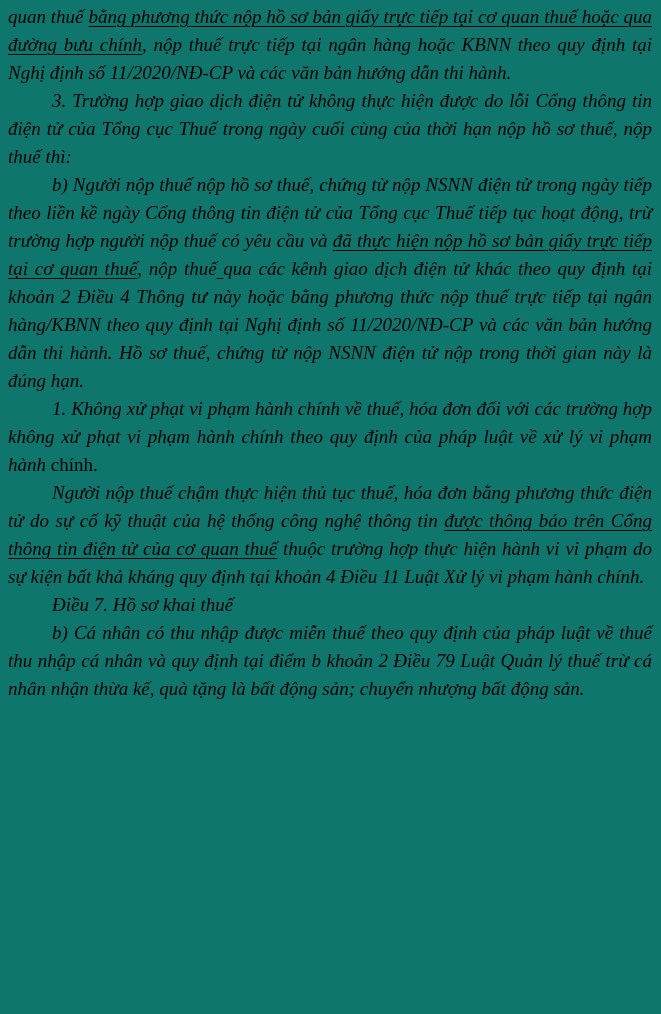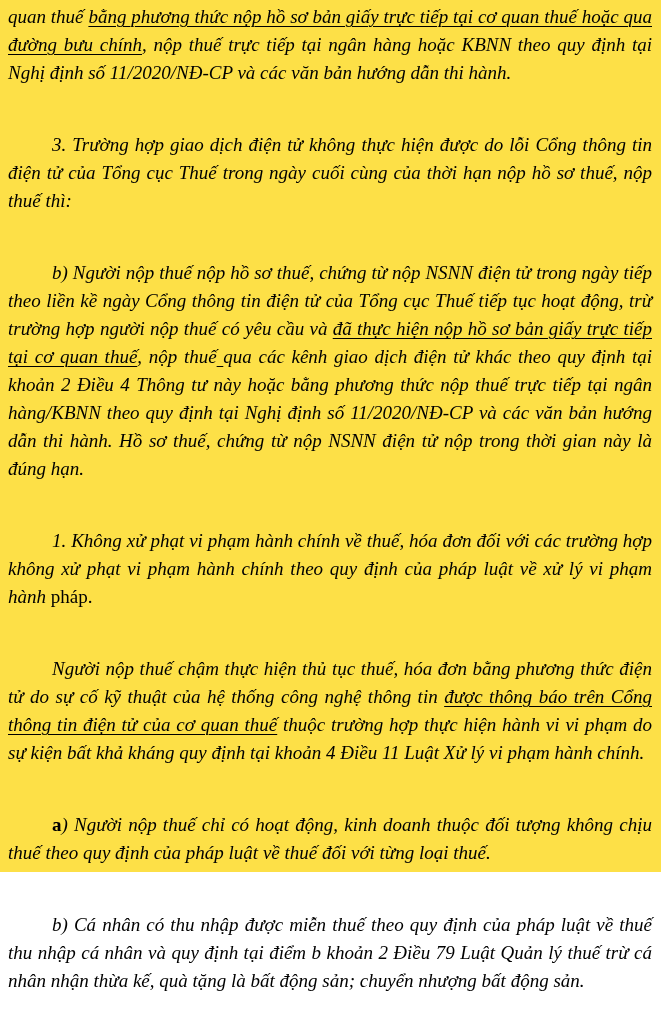--- a/index.html
+++ b/index.html
@@ -7,51 +7,50 @@
     padding: 0;
   }
   body {
     width: 661px;
     height: 1014px;
     background: #ffffff;
     overflow: hidden;
   }
   .page {
     width: 661px;
-    height: 872px;
-    background: #fde047;
+    height: 1014px;
+    background: #0f766e;
     box-sizing: border-box;
   }
   .doc {
     box-sizing: border-box;
     padding: 3px 9px 0 8px;
     font-family: "Liberation Serif", "DejaVu Serif", serif;
     font-size: 19px;
     line-height: 28px;
     color: #000000;
     text-align: justify;
   }
   .para {
     margin: 0;
     padding: 0;
   }
   .para.indent {
     text-indent: 44px;
-    margin-top: 44px;
   }
   .i { font-style: italic; }
   .b { font-weight: bold; font-style: normal; }
   .u { text-decoration: underline; text-underline-offset: 3px; text-decoration-thickness: 1px; }
 </style>
 </head>
 <body>
 
 <main class="page">
   <article class="doc" id="doc">
       <p class="para"><span class="i">quan thuế </span><span class="i u">bằng phương thức nộp hồ sơ bản giấy trực tiếp tại cơ quan thuế hoặc qua đường bưu chính</span><span class="i">, nộp thuế trực tiếp tại ngân hàng hoặc KBNN theo quy định tại Nghị định số 11/2020/NĐ-CP và các văn bản hướng dẫn thi hành.</span></p>
       <p class="para indent"><span class="i">3. Trường hợp giao dịch điện tử không thực hiện được do lỗi Cổng thông tin điện tử của Tổng cục Thuế trong ngày cuối cùng của thời hạn nộp hồ sơ thuế, nộp thuế thì:</span></p>
       <p class="para indent"><span class="i">b) Người nộp thuế nộp hồ sơ thuế, chứng từ nộp NSNN điện tử trong ngày tiếp theo liền kề ngày Cổng thông tin điện tử của Tổng cục Thuế tiếp tục hoạt động, trừ trường hợp người nộp thuế có yêu cầu và </span><span class="i u">đã thực hiện nộp hồ sơ bản giấy trực tiếp tại cơ quan thuế</span><span class="i">, nộp thuế</span><span class="i u"> </span><span class="i">qua các kênh giao dịch điện tử khác theo quy định tại khoản 2 Điều 4 Thông tư này hoặc bằng phương thức nộp thuế trực tiếp tại ngân hàng/KBNN theo quy định tại Nghị định số 11/2020/NĐ-CP và các văn bản hướng dẫn thi hành. Hồ sơ thuế, chứng từ nộp NSNN điện tử nộp trong thời gian này là đúng hạn.</span></p>
-      <p class="para indent"><span class="i">1. Không xử phạt vi phạm hành chính về thuế, hóa đơn đối với các trường hợp không xử phạt vi phạm hành chính theo quy định của pháp luật về xử lý vi phạm hành </span><span>pháp.</span></p>
+      <p class="para indent"><span class="i">1. Không xử phạt vi phạm hành chính về thuế, hóa đơn đối với các trường hợp không xử phạt vi phạm hành chính theo quy định của pháp luật về xử lý vi phạm hành </span><span>chính.</span></p>
       <p class="para indent"><span class="i">Người nộp thuế chậm thực hiện thủ tục thuế, hóa đơn bằng phương thức điện tử do sự cố kỹ thuật của hệ thống công nghệ thông tin </span><span class="i u">được thông báo trên Cổng thông tin điện tử của cơ quan thuế</span><span class="i"> thuộc trường hợp thực hiện hành vi vi phạm do sự kiện bất khả kháng quy định tại khoản 4 Điều 11 Luật Xử lý vi phạm hành chính.</span></p>
-      <p class="para indent"><span class="b">a</span><span class="i">) Người nộp thuế chỉ có hoạt động, kinh doanh thuộc đối tượng không chịu thuế theo quy định của pháp luật về thuế đối với từng loại thuế.</span></p>
+      <p class="para indent"><span class="i">Điều 7. Hồ sơ khai thuế</span></p>
       <p class="para indent"><span class="i">b) Cá nhân có thu nhập được miễn thuế theo quy định của pháp luật về thuế thu nhập cá nhân và quy định tại điểm b khoản 2 Điều 79 Luật Quản lý thuế trừ cá nhân nhận thừa kế, quà tặng là bất động sản; chuyển nhượng bất động sản.</span></p>
     </article>
 </main>
 
 </body></html>

